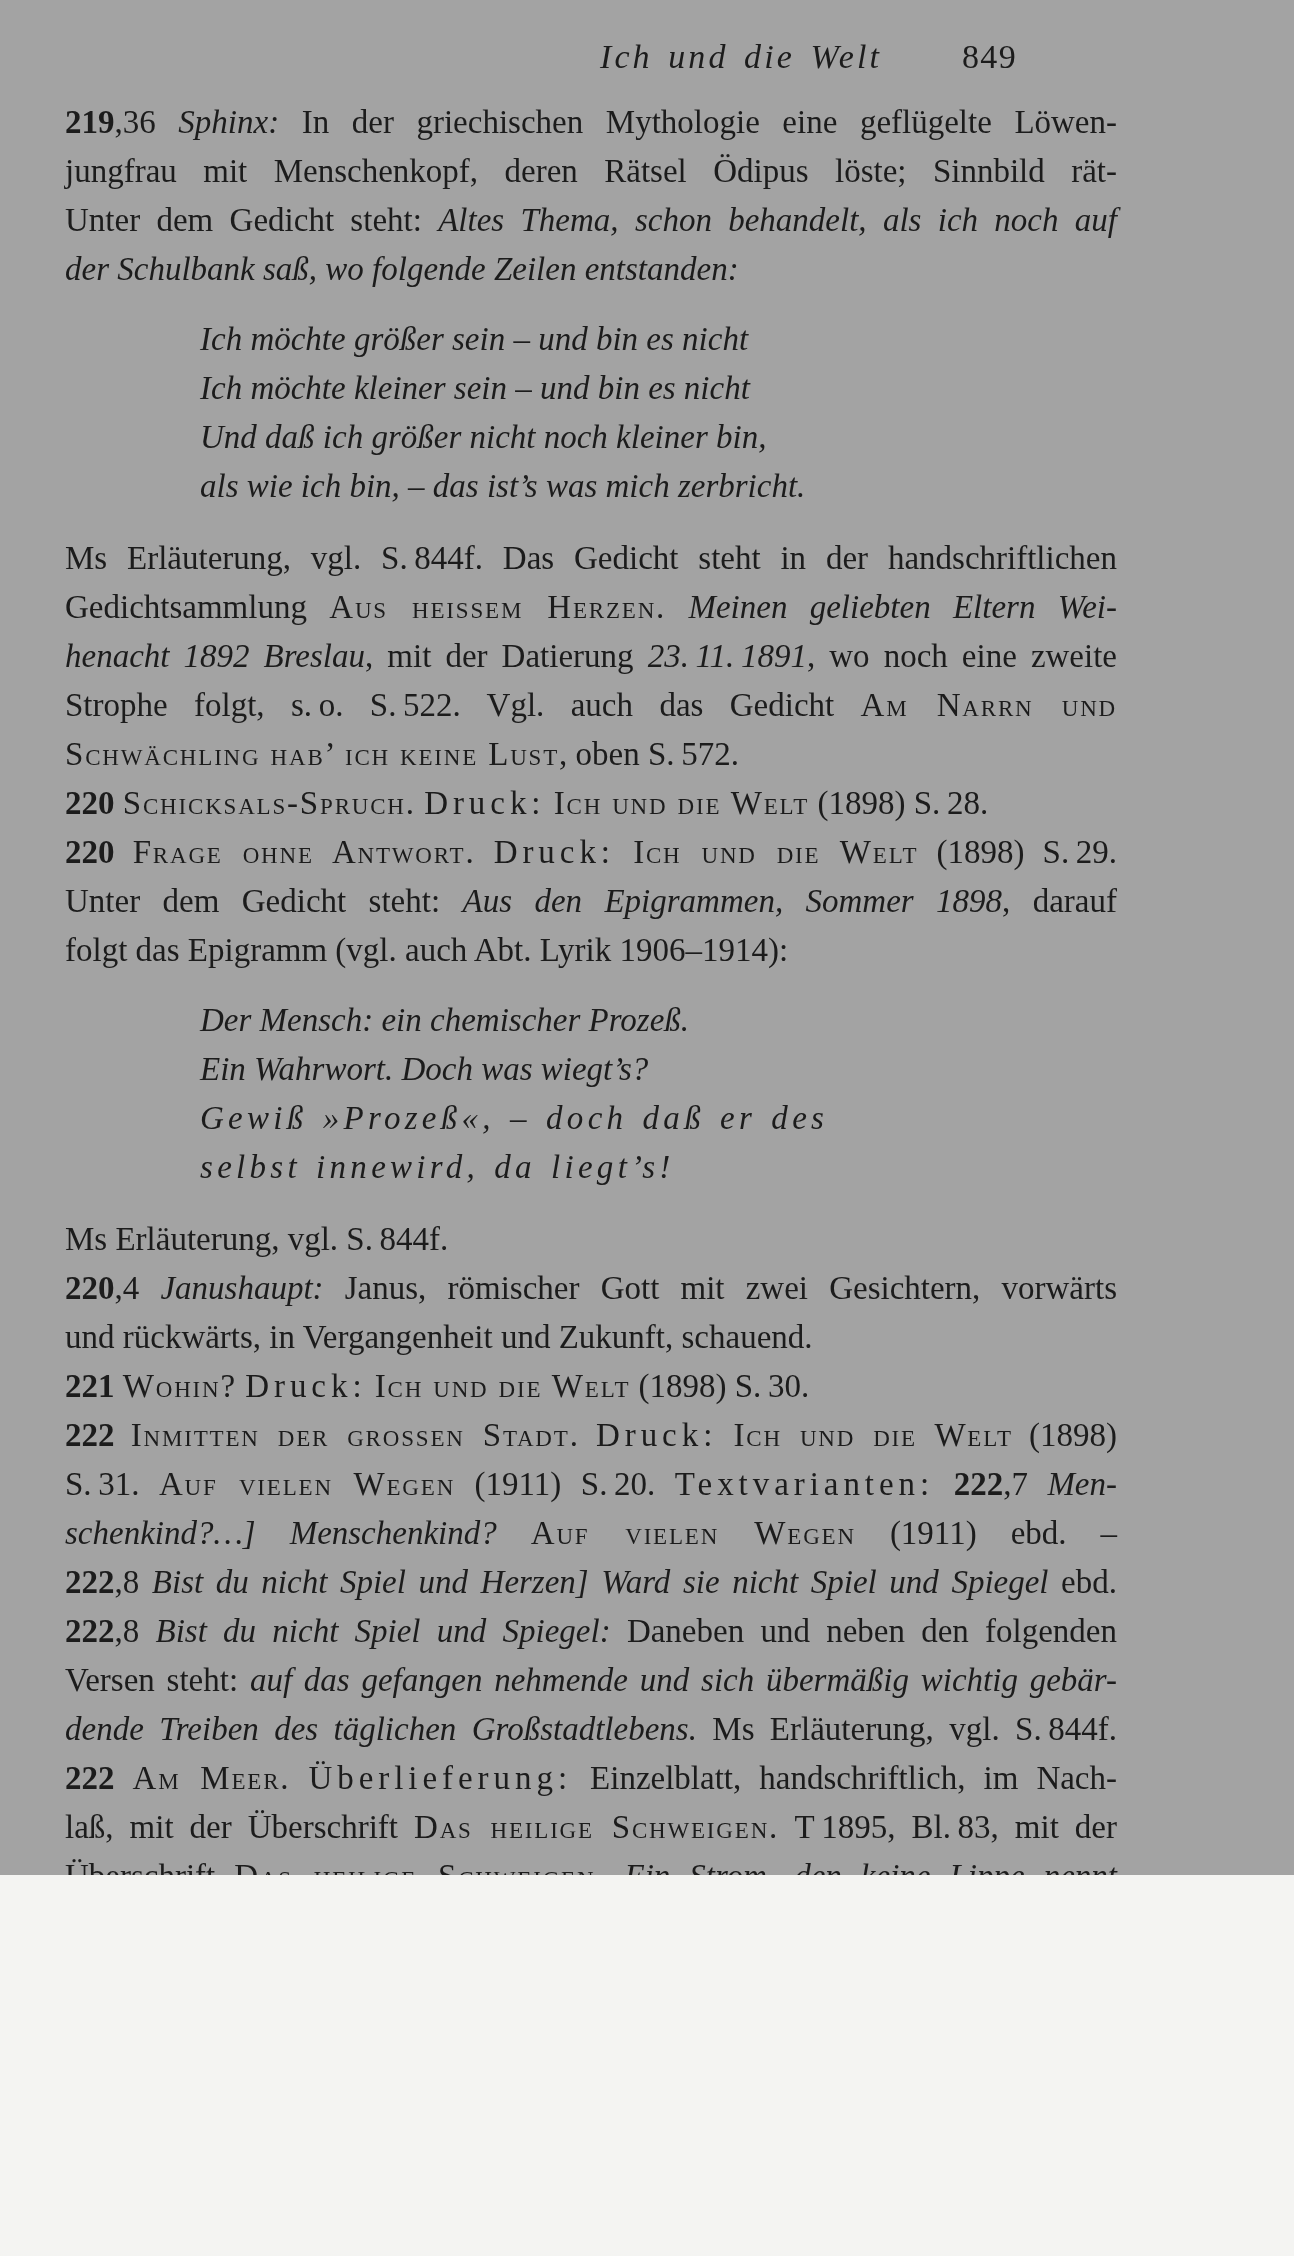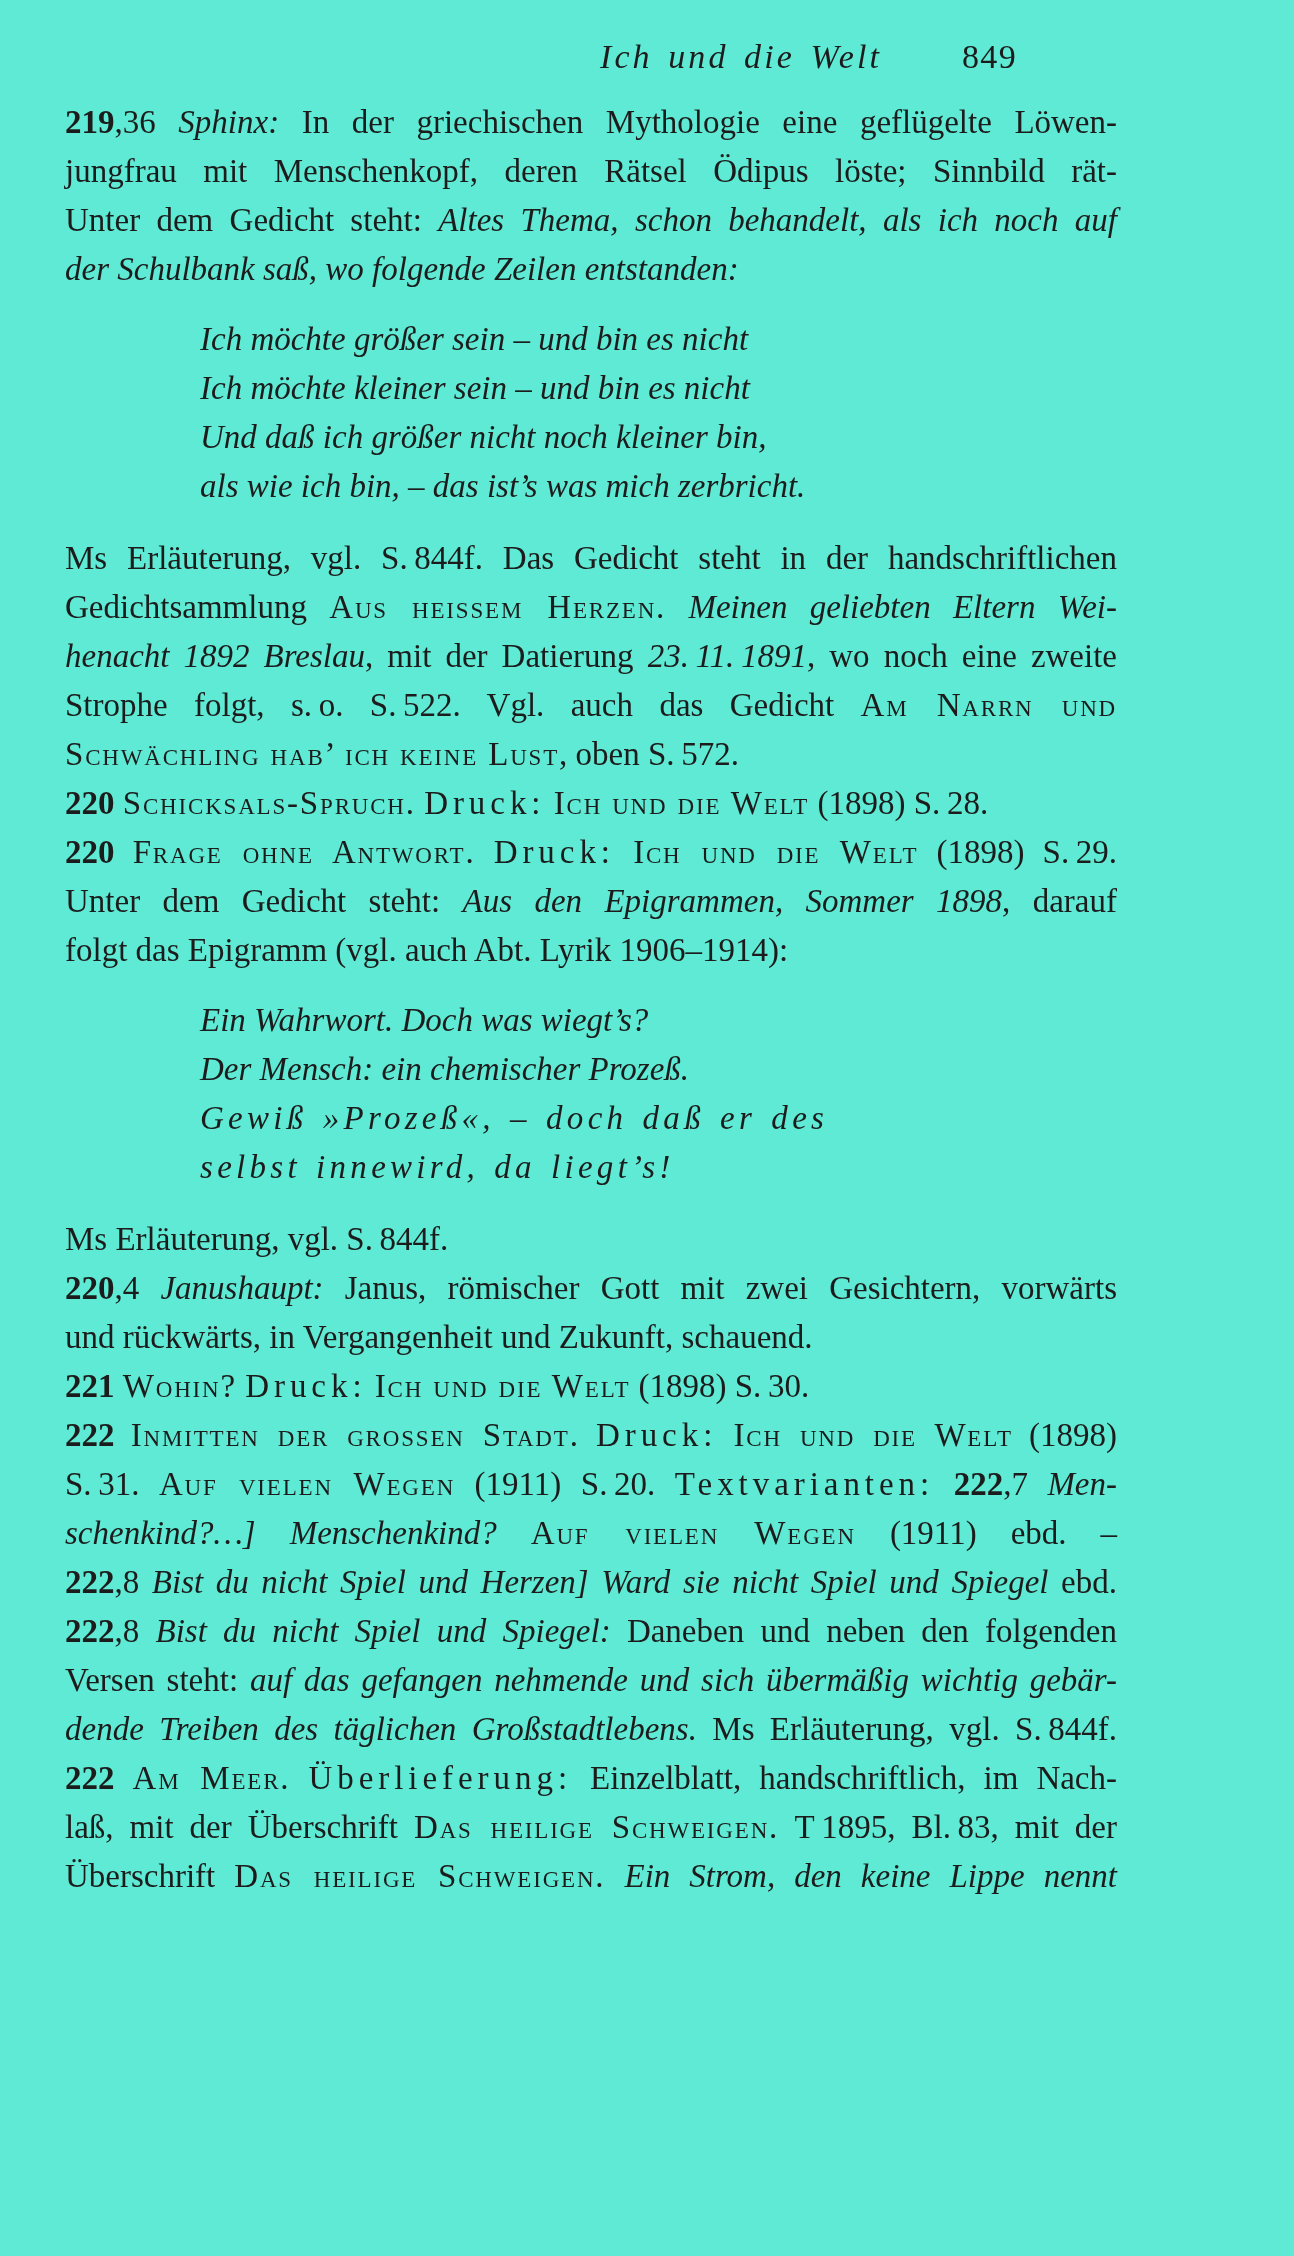--- a/index.html
+++ b/index.html
@@ -3,22 +3,22 @@
 <meta charset="utf-8">
 <style>
   html, body { margin: 0; padding: 0; }
   body {
     width: 1294px; height: 2256px;
     background: #f4f4f2;
     font-family: "Liberation Serif", "DejaVu Serif", serif;
   }
   .page {
     position: relative;
-    width: 1294px; height: 2256px;
-    background: #5eead4;
+    width: 1294px; height: 1875px;
+    background: #a3a3a3;
     color: #1c1c1c;
     overflow: hidden;
   }
   .running-header {
     position: absolute;
     top: 38px; left: 65px; width: 1052px;
     display: flex;
     justify-content: flex-end;
     align-items: baseline;
     padding-right: 100px;
@@ -96,22 +96,22 @@
       </div>
       <div class="block para">
         <div class="line last"><span class="s-b">220</span><span class="s-r"> </span><span class="s-sc">Schicksals-Spruch.</span><span class="s-r"> </span><span class="s-g">Druck:</span><span class="s-r"> </span><span class="s-sc">Ich und die Welt</span><span class="s-r"> (1898) S. 28.</span></div>
       </div>
       <div class="block para">
         <div class="line"><span class="s-b">220</span><span class="s-r"> </span><span class="s-sc">Frage ohne Antwort.</span><span class="s-r"> </span><span class="s-g">Druck:</span><span class="s-r"> </span><span class="s-sc">Ich und die Welt</span><span class="s-r"> (1898) S. 29.</span></div>
         <div class="line"><span class="s-r">Unter dem Gedicht steht: </span><span class="s-i">Aus den Epigrammen, Sommer 1898</span><span class="s-r">, darauf</span></div>
         <div class="line last"><span class="s-r">folgt das Epigramm (vgl. auch Abt. Lyrik 1906–1914):</span></div>
       </div>
       <div class="block verse">
+        <div class="line last"><span class="s-i">Der Mensch: ein chemischer Prozeß.</span></div>
         <div class="line last"><span class="s-i">Ein Wahrwort. Doch was wiegt’s?</span></div>
-        <div class="line last"><span class="s-i">Der Mensch: ein chemischer Prozeß.</span></div>
         <div class="line last"><span class="s-isp">Gewiß »Prozeß«, – doch daß er des</span></div>
         <div class="line last"><span class="s-isp">selbst innewird, da liegt’s!</span></div>
       </div>
       <div class="block para">
         <div class="line last"><span class="s-r">Ms Erläuterung, vgl. S. 844f.</span></div>
       </div>
       <div class="block para">
         <div class="line"><span class="s-b">220</span><span class="s-r">,4 </span><span class="s-i">Janushaupt:</span><span class="s-r"> Janus, römischer Gott mit zwei Gesichtern, vorwärts</span></div>
         <div class="line last"><span class="s-r">und rückwärts, in Vergangenheit und Zukunft, schauend.</span></div>
       </div>

